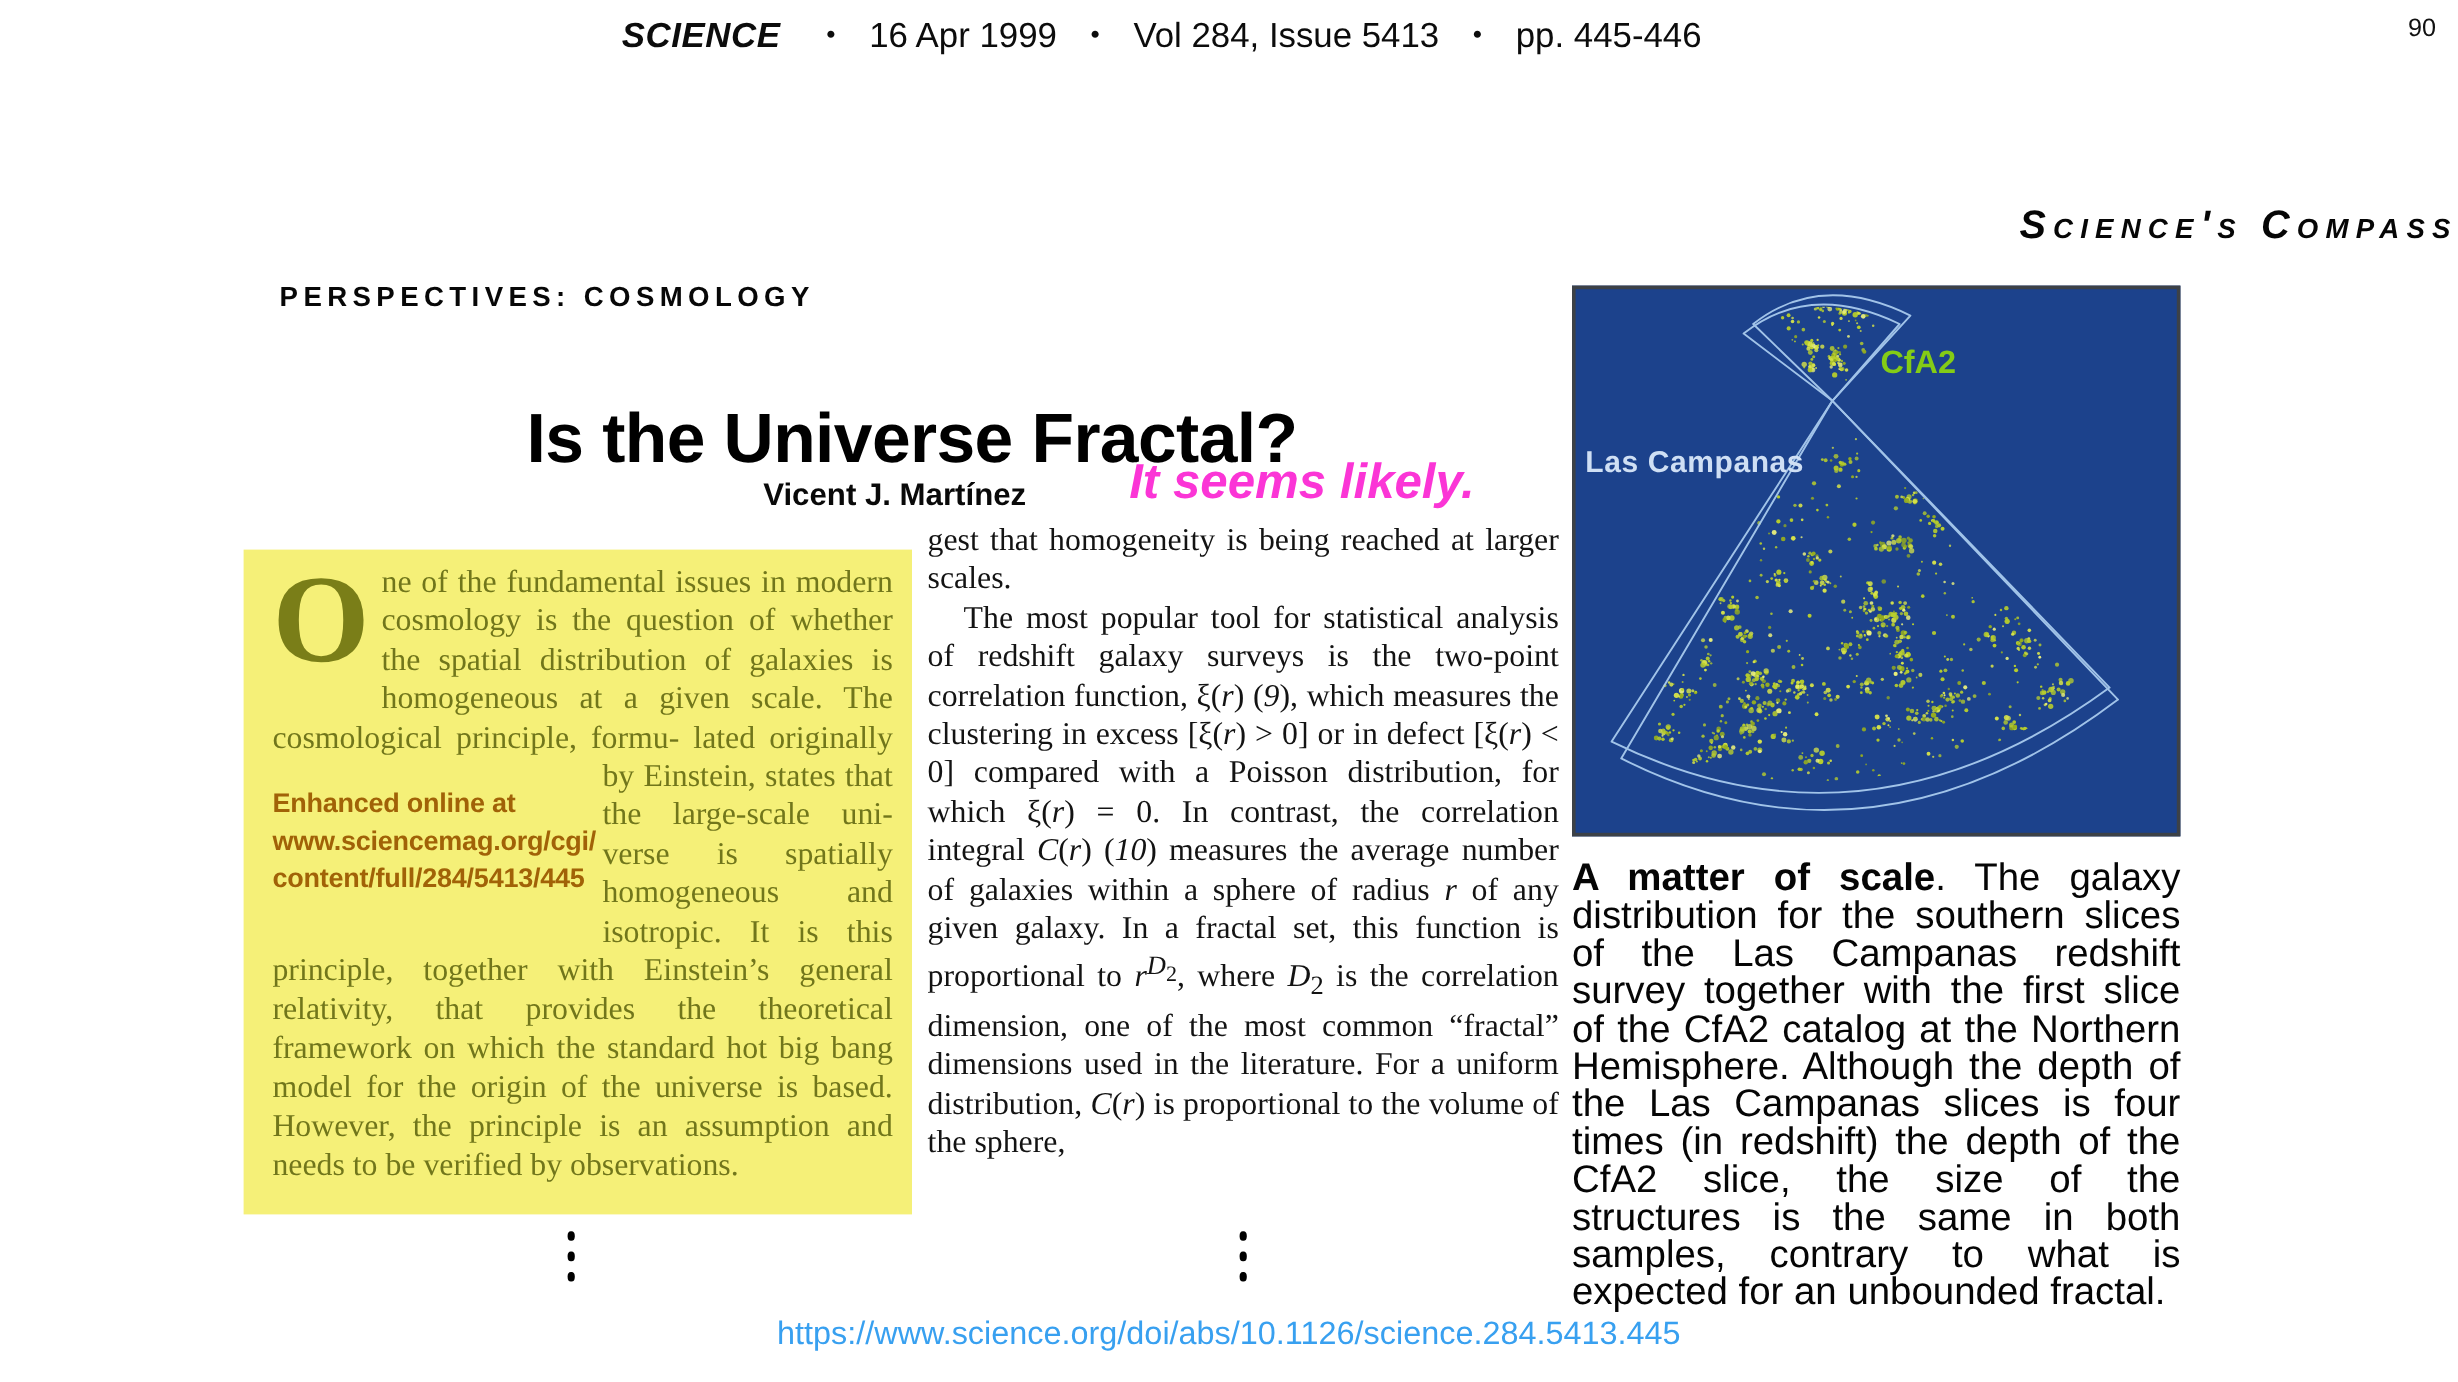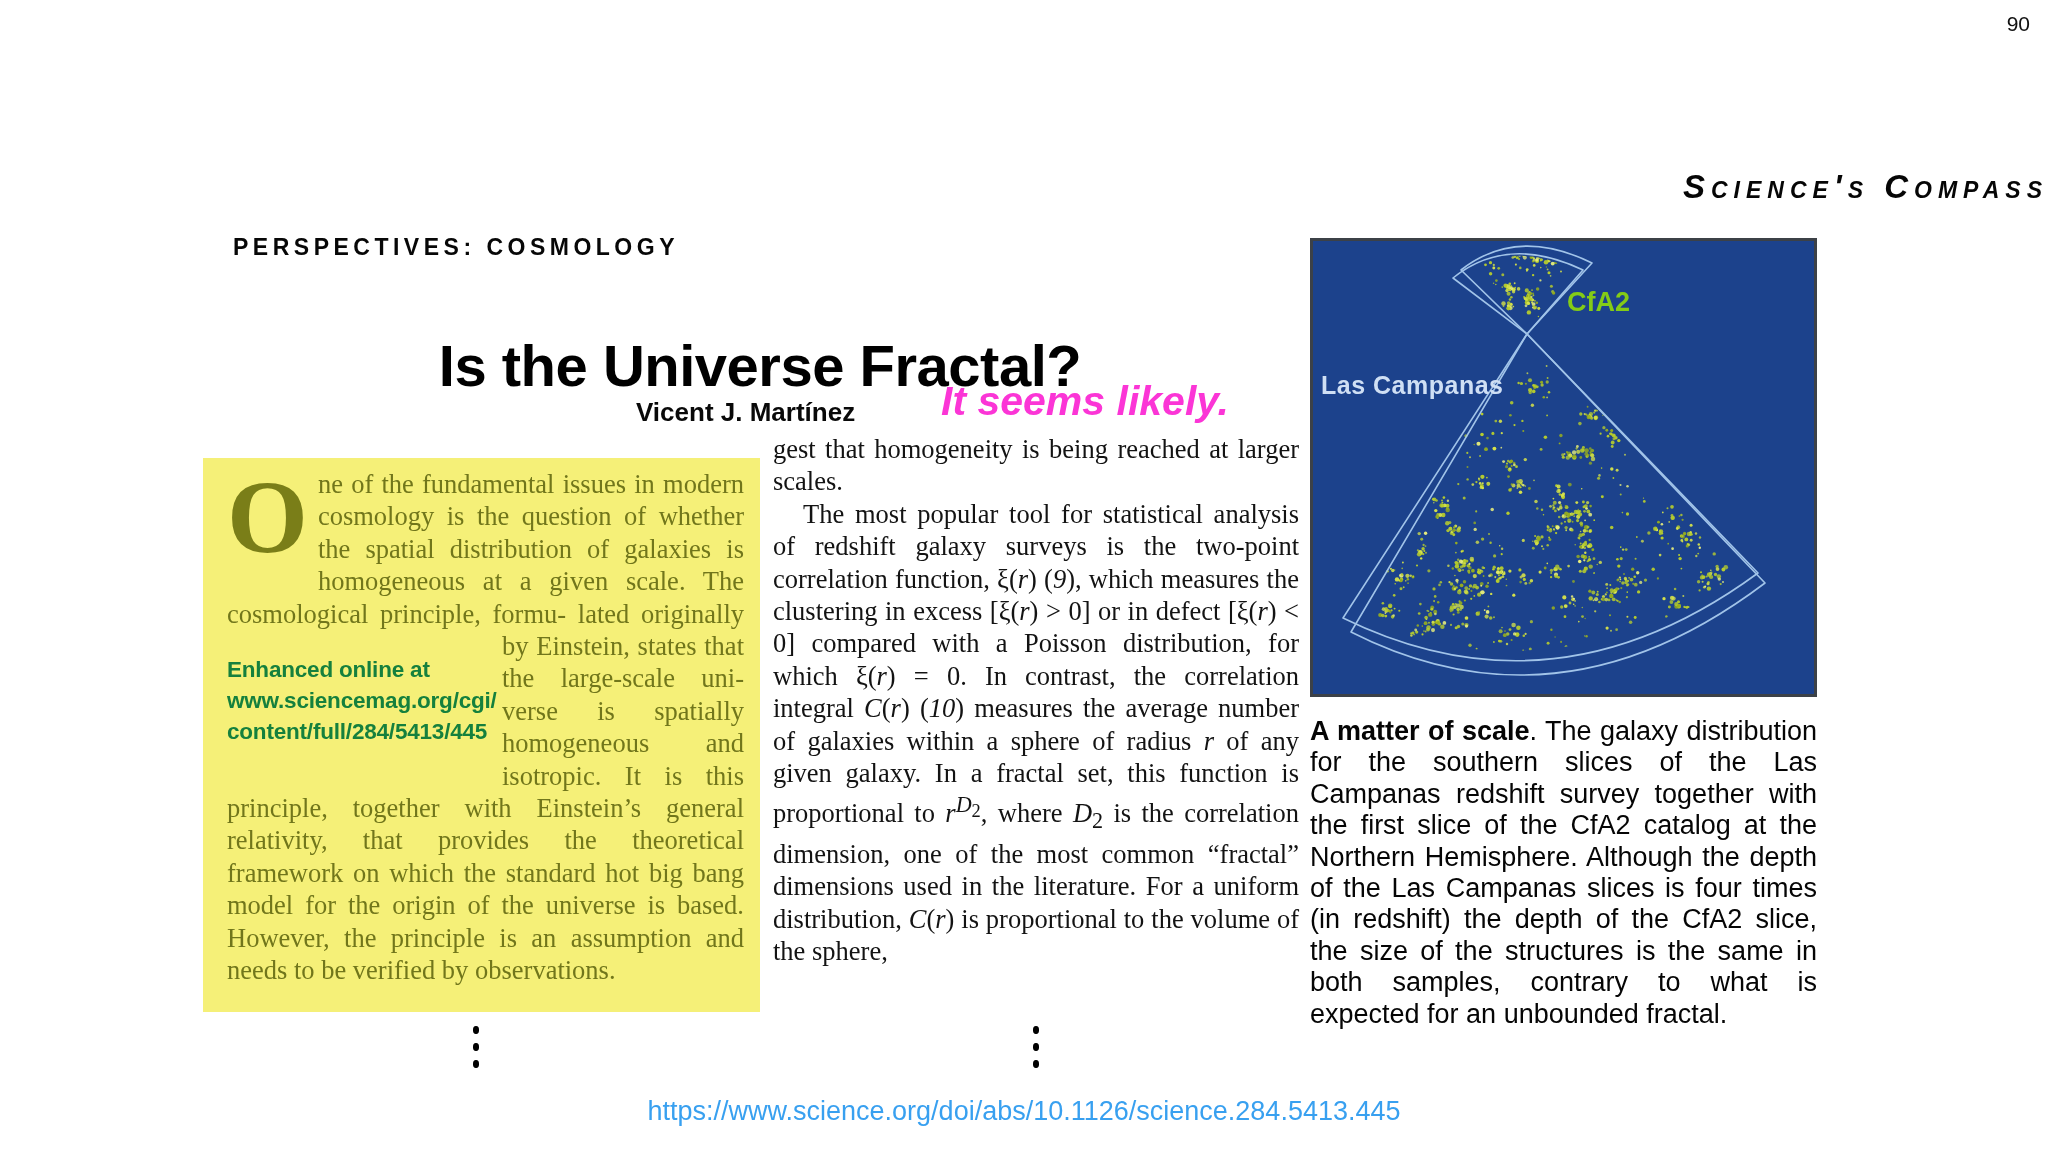--- a/index.html
+++ b/index.html
@@ -42,51 +42,60 @@
   .col2 p.indent{text-indent:30px;}
 
   
   .figure{position:absolute;left:1310px;top:238px;width:507px;}
   .fig-panel{position:relative;width:507px;height:459px;box-sizing:border-box;
              border:3px solid #3c4147;}
   .fig-panel svg{position:absolute;left:0;top:0;width:501px;height:453px;display:block;}
   .fig-label{position:absolute;font-weight:bold;white-space:nowrap;}
   .fig-label-top{left:254px;top:46px;font-size:27px;}
   .fig-label-left{left:8px;top:130px;font-size:25px;letter-spacing:.5px;}
-  .fig-caption{margin-top:19px;width:507px;font-size:27px;line-height:31.4px;
+  .fig-caption{margin-top:19px;width:507px;font-size:32px;line-height:31.4px;
                text-align:justify;color:#050505;font-family:"Liberation Sans",sans-serif;}
 
   
   .ellipsis{position:absolute;width:10px;}
   .e-left{left:471px;top:1026px;}
   .e-right{left:1031px;top:1026px;}
   .ellipsis .dot{width:5.5px;height:7.5px;border-radius:50%;background:#000;margin:0 auto 9.5px;}
 
   
   .footer-link{position:absolute;top:1096px;left:0;width:2048px;text-align:center;
                font-size:27px;}
   .footer-link a{text-decoration:none;}
 </style>
 </head>
 <body>
 
 <div class="page">
 
+  <div class="header-line">
+    <span class="brand">SCIENCE</span>
+    <span class="hsep">•</span>
+    <span>16 Apr 1999</span>
+    <span class="hsep">•</span>
+    <span>Vol 284, Issue 5413</span>
+    <span class="hsep">•</span>
+    <span>pp. 445-446</span>
+  </div>
   <div class="page-num">90</div>
 
   <div class="compass">Science's Compass</div>
   <div class="kicker">PERSPECTIVES: COSMOLOGY</div>
 
   <h1 class="title">Is the Universe Fractal?</h1>
   <div class="author">Vicent J. Martínez</div>
   <div class="annotation" id="annotation" style="color: rgb(251, 53, 214);">It seems likely.</div>
 
   <div class="col1" id="col1" style="background: rgb(245, 240, 120); color: rgb(113, 118, 27);">
     <span class="dropcap" id="dropcap" style="color: rgb(122, 126, 24);">O</span><span>ne of the fundamental issues in modern cosmology is the question of whether the spatial distribution of galaxies is homogeneous at a given scale. The cosmological principle, formu-</span>
-    <span class="enhanced" id="enhanced" style="color: #15803d;">
+    <span class="enhanced" id="enhanced" style="color: #a16207;">
       <span style="display:block">Enhanced online at</span>
       <span style="display:block">www.sciencemag.org/cgi/</span>
       <span style="display:block">content/full/284/5413/445</span>
     </span><span>lated originally by Einstein, states that the large-scale uni­verse is spatially homogeneous and isotropic. It is this principle, together with Einstein’s general relativity, that provides the theoretical framework on which the standard hot big bang model for the origin of the universe is based. However, the principle is an assumption and needs to be verified by observations.</span>
   </div>
 
   <div class="col2">
     <p>gest that homogeneity is being reached at larger scales.</p>
     <p class="indent">The most popular tool for statistical analysis of redshift galaxy surveys is the two-point correlation function, ξ(<i>r</i>) (<i>9</i>), which measures the clustering in excess [ξ(<i>r</i>) &gt; 0] or in defect [ξ(<i>r</i>) &lt; 0] compared with a Poisson distribution, for which ξ(<i>r</i>) = 0. In contrast, the correlation integral <i>C</i>(<i>r</i>) (<i>10</i>) measures the average number of galaxies within a sphere of radius <i>r</i> of any given galaxy. In a fractal set, this function is proportional to <i>r</i><sup><i>D</i><sub>2</sub></sup>, where <i>D</i><sub>2</sub> is the cor­relation dimension, one of the most com­mon “fractal” dimensions used in the liter­ature. For a uniform distribution, <i>C</i>(<i>r</i>) is proportional to the volume of the sphere,</p>
   </div>

